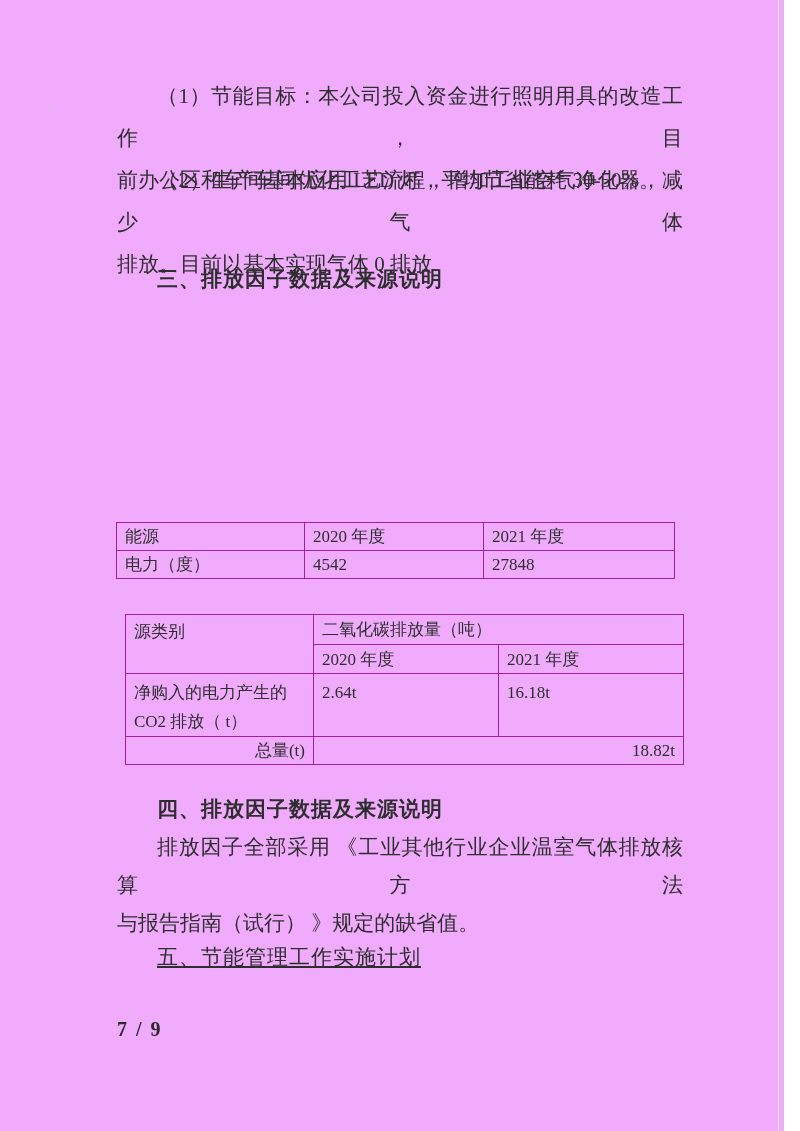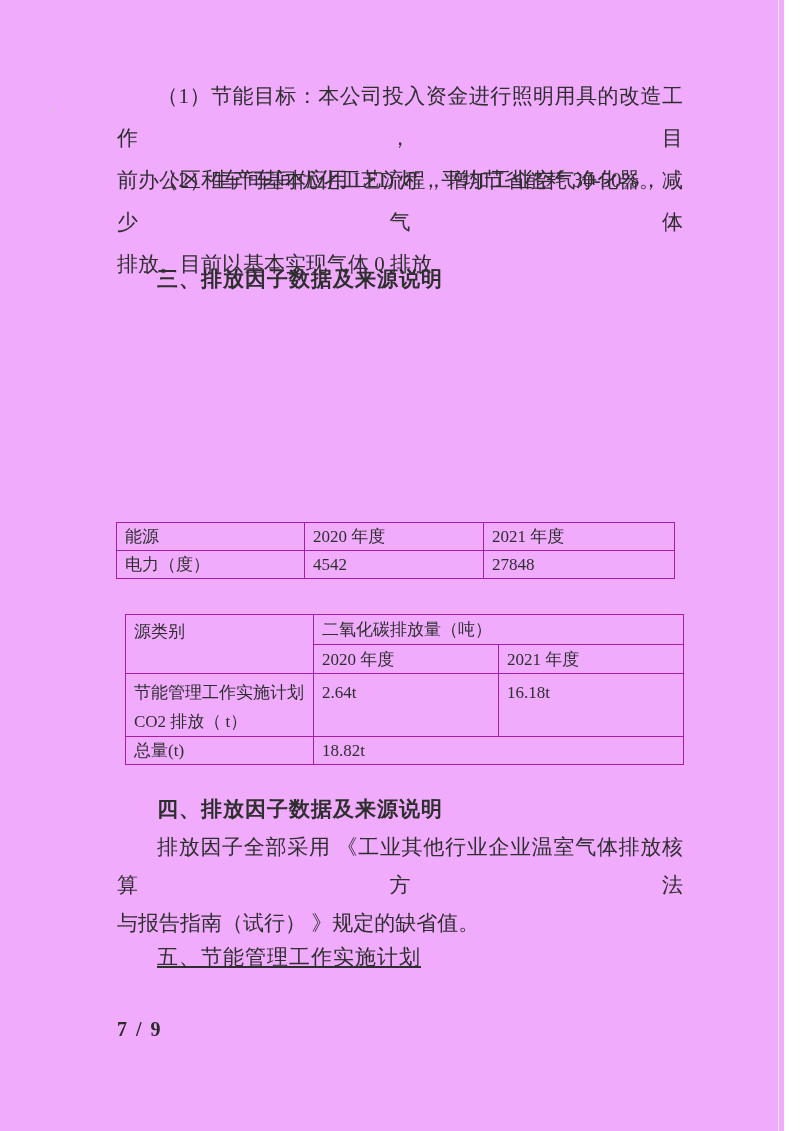--- a/index.html
+++ b/index.html
@@ -28,21 +28,21 @@
         font-family:"Liberation Serif","DejaVu Serif",serif;}
   table,td{border:1px solid #a21caf;}
   .tbl{position:absolute;}
   td{padding:0 8px;overflow:hidden;}
   .t1{left:116px;top:522px;width:558px;}
   .t1 td{height:27px;vertical-align:middle;}
   .t2{left:125px;top:614px;width:558px;}
   .t2 .hr1 td{height:29px;vertical-align:middle;}
   .t2 .hr2 td{height:28px;vertical-align:middle;}
   .t2 .dr td{height:54px;vertical-align:top;padding-top:4px;line-height:29px;}
-  .t2 .tr4 td{height:27px;vertical-align:middle;}
+  .t2 .tr4 td{height:27px;vertical-align:middle;text-align:right;}
   .rowspan-cell{vertical-align:top !important;padding-top:5px !important;}
 
   .page-number{position:absolute;left:117px;top:1018px;font-size:20px;font-weight:bold;
                letter-spacing:2px;color:#2a2a2a;}
 </style>
 </head>
 <body>
 
 <div class="page">
   <div class="scan-edge"></div>
@@ -93,21 +93,21 @@
         <tr class="hr1">
       <td rowspan="2" class="rowspan-cell">源类别</td>
       <td colspan="2">二氧化碳排放量（吨）</td>
     </tr>
     <tr class="hr2">
       <td>2020 年度</td>
       <td>2021 年度</td>
     </tr>
     <tr class="dr">
       <td>
-        <div class="wrap">节能管理工作实施计划</div>
+        <div class="wrap">净购入的电力产生的</div>
         <div class="wrap">CO2 排放（ t）</div>
       </td>
       <td>2.64t</td>
       <td>16.18t</td>
     </tr>
     <tr class="tr4">
       <td>总量(t)</td>
       <td colspan="2">18.82t</td>
     </tr>
   </tbody>

